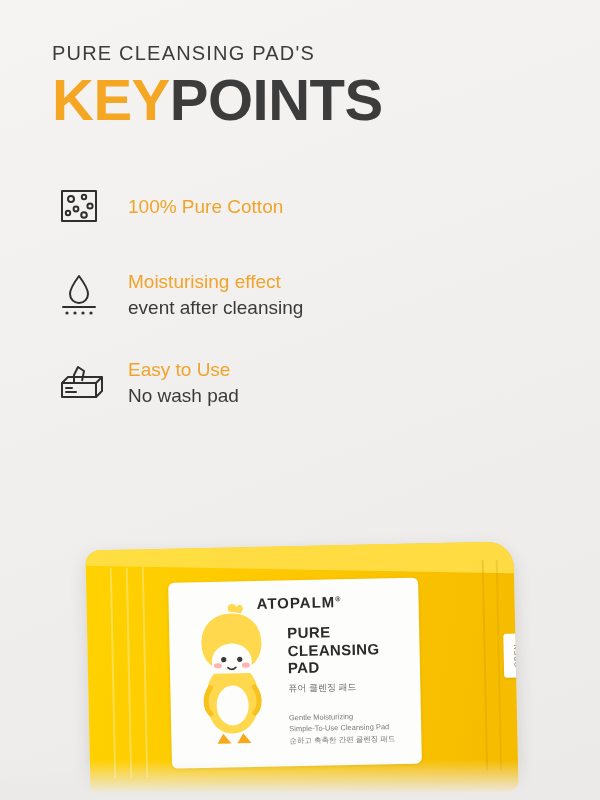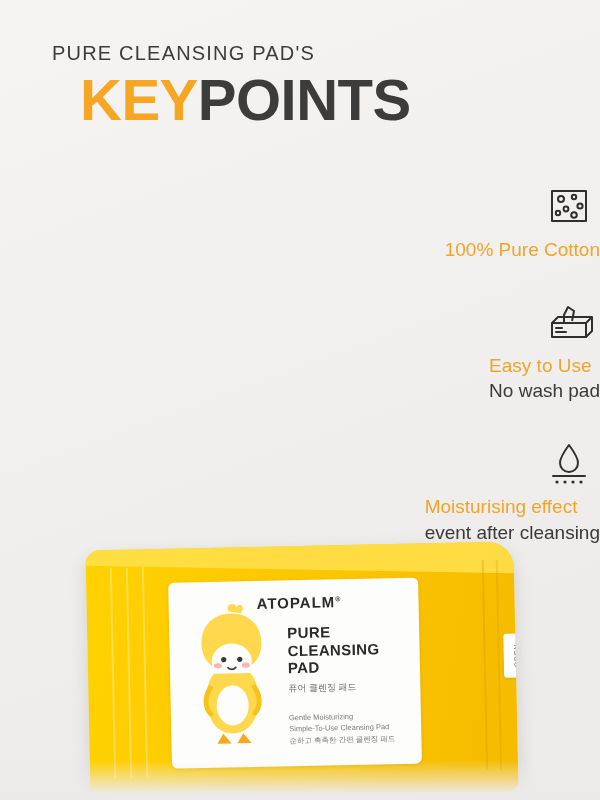--- a/index.html
+++ b/index.html
@@ -23,35 +23,33 @@
     color: #3c3c3c;
     font-weight: 400;
     font-family: "Liberation Sans", sans-serif;
   }
   .title-line2 {
     margin-top: 6px;
     font-size: 58px;
     font-weight: bold;
     letter-spacing: -0.5px;
     line-height: 1.0;
-    margin-left: 28px;
   }
   .kw-yellow { color: #f5a623; }
   .kw-dark { color: #3c3c3c; }
 
   
   .features {
     margin-top: 48px;
     padding-left: 48px;
   }
   .feature {
     display: flex;
-    align-items: flex-end;
+    align-items: center;
     margin-bottom: 30px;
-    flex-direction: column;
   }
   .feature-icon {
     width: 62px;
     min-width: 62px;
     height: 58px;
     display: flex;
     align-items: center;
     justify-content: center;
   }
   .feature-text {
@@ -202,52 +200,52 @@
         </svg>
       </div>
       <div class="feature-text">
         <div class="feature-head">100% Pure Cotton</div>
       </div>
     </div>
 
 
     <div class="feature">
       <div class="feature-icon">
+        <svg width="52" height="52" viewBox="0 0 52 52" fill="none" stroke="#2f2f2f" stroke-width="2">
+          <path d="M26 8 C26 8 17 20 17 26 C17 31 21 35 26 35 C31 35 35 31 35 26 C35 20 26 8 26 8 Z" stroke-linejoin="round"></path>
+          <path d="M10 39 L42 39" stroke-linecap="round"></path>
+          <circle cx="14" cy="45" r="1.6" fill="#2f2f2f" stroke="none"></circle>
+          <circle cx="22" cy="45" r="1.6" fill="#2f2f2f" stroke="none"></circle>
+          <circle cx="30" cy="45" r="1.6" fill="#2f2f2f" stroke="none"></circle>
+          <circle cx="38" cy="45" r="1.6" fill="#2f2f2f" stroke="none"></circle>
+        </svg>
+      </div>
+      <div class="feature-text">
+        <div class="feature-head">Moisturising effect</div>
+        <div class="feature-sub">event after cleansing</div>
+      </div>
+    </div>
+
+    <div class="feature">
+      <div class="feature-icon">
         <svg width="54" height="50" viewBox="0 0 54 50" fill="none" stroke="#2f2f2f" stroke-width="2">
           <path d="M10 26 L44 26 L44 40 L10 40 Z" stroke-linejoin="round"></path>
           <path d="M10 26 L16 20 L50 20 L44 26" stroke-linejoin="round"></path>
           <path d="M44 26 L44 40 L50 34 L50 20" stroke-linejoin="round"></path>
           <path d="M22 26 L22 18 L26 10 L32 14 L30 24" stroke-linejoin="round"></path>
           <path d="M14 31 L20 31" stroke-linecap="round"></path>
           <path d="M14 35 L24 35" stroke-linecap="round"></path>
         </svg>
       </div>
       <div class="feature-text">
         <div class="feature-head">Easy to Use</div>
         <div class="feature-sub">No wash pad</div>
       </div>
     </div>
 
-    <div class="feature">
-      <div class="feature-icon">
-        <svg width="52" height="52" viewBox="0 0 52 52" fill="none" stroke="#2f2f2f" stroke-width="2">
-          <path d="M26 8 C26 8 17 20 17 26 C17 31 21 35 26 35 C31 35 35 31 35 26 C35 20 26 8 26 8 Z" stroke-linejoin="round"></path>
-          <path d="M10 39 L42 39" stroke-linecap="round"></path>
-          <circle cx="14" cy="45" r="1.6" fill="#2f2f2f" stroke="none"></circle>
-          <circle cx="22" cy="45" r="1.6" fill="#2f2f2f" stroke="none"></circle>
-          <circle cx="30" cy="45" r="1.6" fill="#2f2f2f" stroke="none"></circle>
-          <circle cx="38" cy="45" r="1.6" fill="#2f2f2f" stroke="none"></circle>
-        </svg>
-      </div>
-      <div class="feature-text">
-        <div class="feature-head">Moisturising effect</div>
-        <div class="feature-sub">event after cleansing</div>
-      </div>
-    </div>
-
   </div>
 
   <div class="pack-area">
     <div class="pack">
       <div class="pack-top-fold"></div>
       <div class="pack-crease c1"></div>
       <div class="pack-crease c2"></div>
       <div class="pack-crease c3"></div>
       <div class="pack-crease c4"></div>
       <div class="pack-crease c5"></div>

